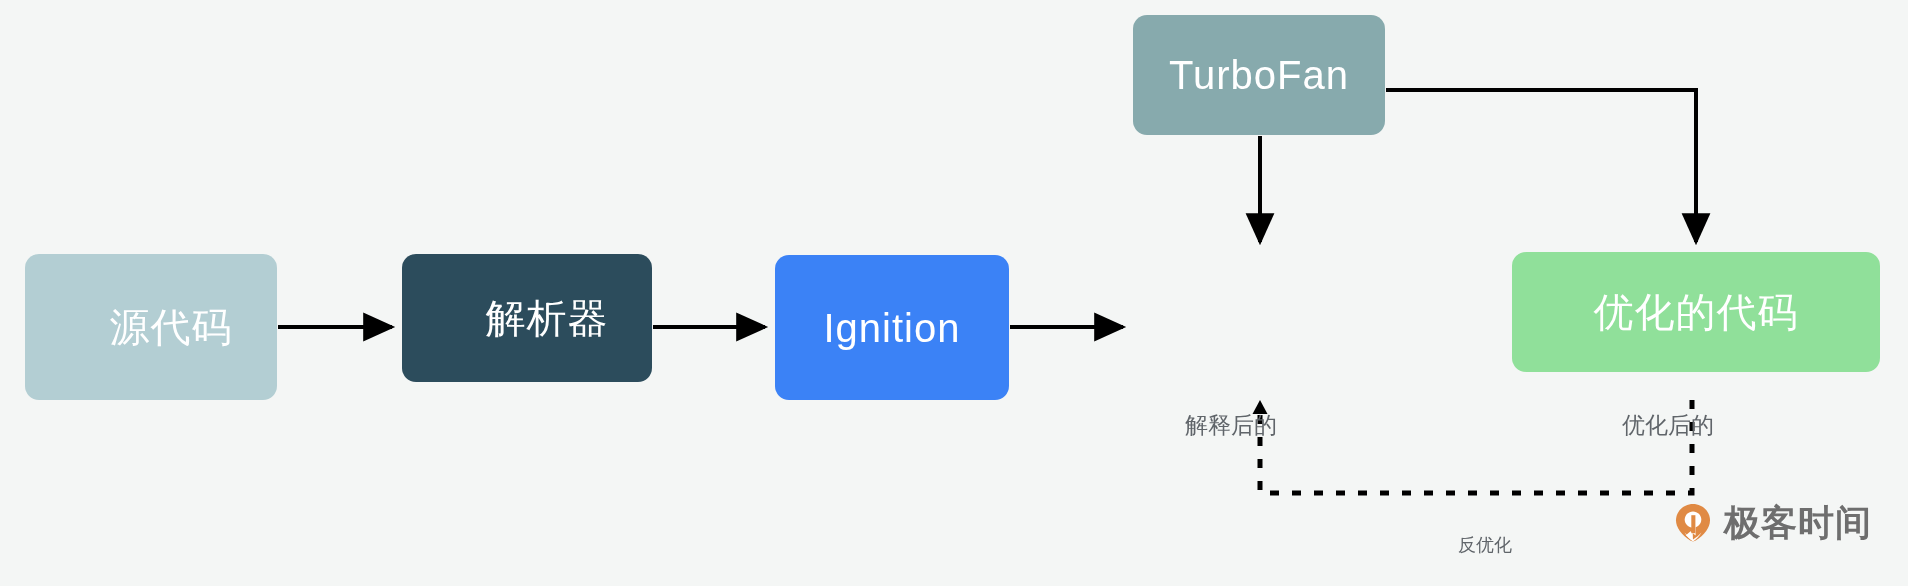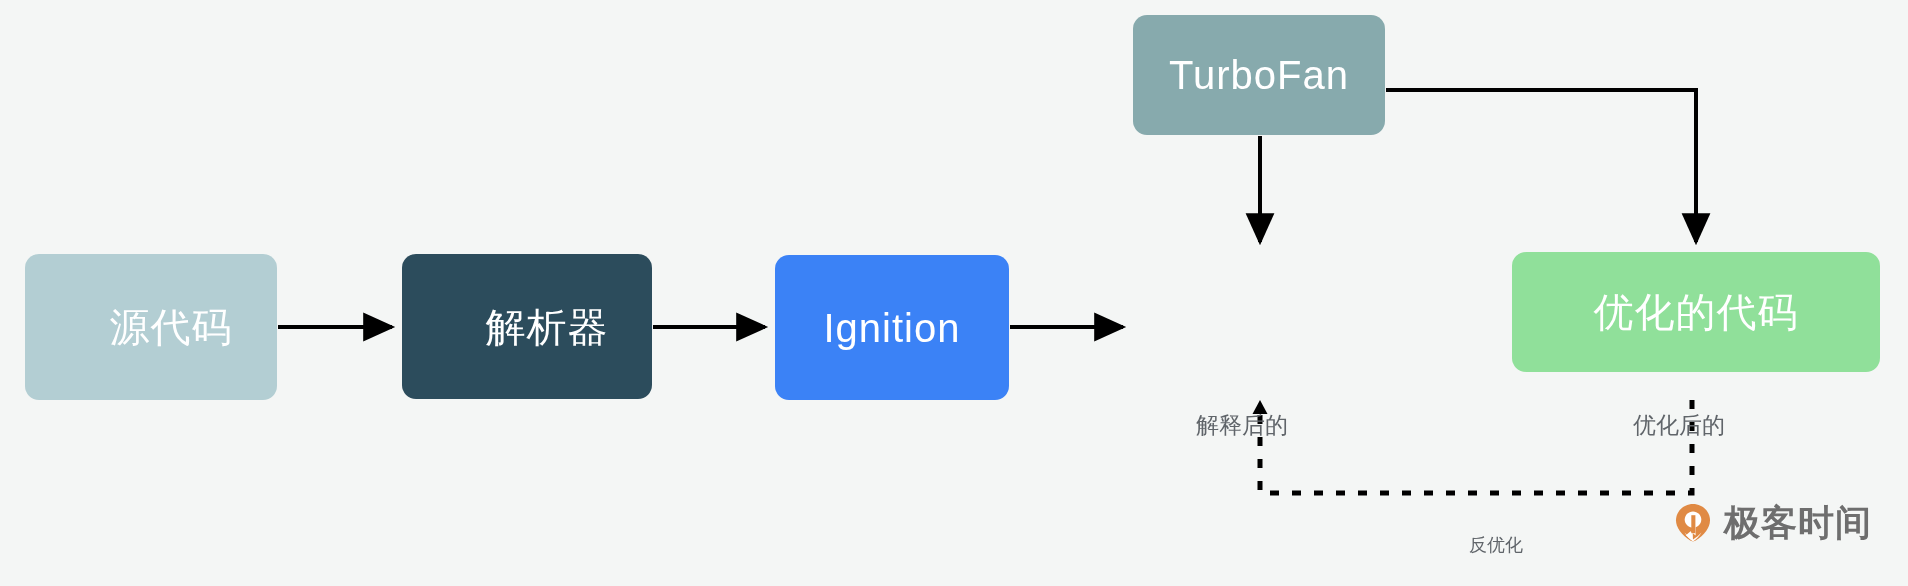--- a/index.html
+++ b/index.html
@@ -27,34 +27,33 @@
     font-weight: 400;
     letter-spacing: 1px;
     line-height: 1;
     user-select: none;
   }
   .node-label {
     color: #ffffff;
     white-space: nowrap;
   }
   #node-source   { left: 25px;   top: 254px; width: 252px; height: 146px; background: #b3ced3; padding-left: 40px; }
-  #node-parser   { left: 402px;  top: 254px; width: 250px; height: 145px; background: #2c4c5c; padding-left: 40px; }
+  #node-parser   { left: 402px;  top: 254px; width: 250px; height: 128px; background: #2c4c5c; padding-left: 40px; }
   #node-ignition { left: 775px;  top: 255px; width: 234px; height: 145px; background: #3b82f6; }
   #node-turbofan { left: 1133px; top: 15px;  width: 252px; height: 120px; background: #87aaad; }
   #node-bytecode { left: 1133px; top: 252px; width: 254px; height: 148px; background: #90e09a; }
   #node-optcode  { left: 1512px; top: 252px; width: 368px; height: 120px; background: #90e09a; }
 
   .edge-label {
     position: absolute;
     color: #60656a;
     font-size: 23px;
     line-height: 1;
     white-space: nowrap;
     user-select: none;
-    margin-left: 11px;
   }
   #label-interpreted { left: 1185px; top: 414px; }
   #label-optimized   { left: 1622px; top: 414px; }
   #label-deopt       { left: 1458px; top: 536px; font-size: 18px; }
 
   svg.wires {
     position: absolute;
     left: 0; top: 0;
     width: 1908px;
     height: 586px;

